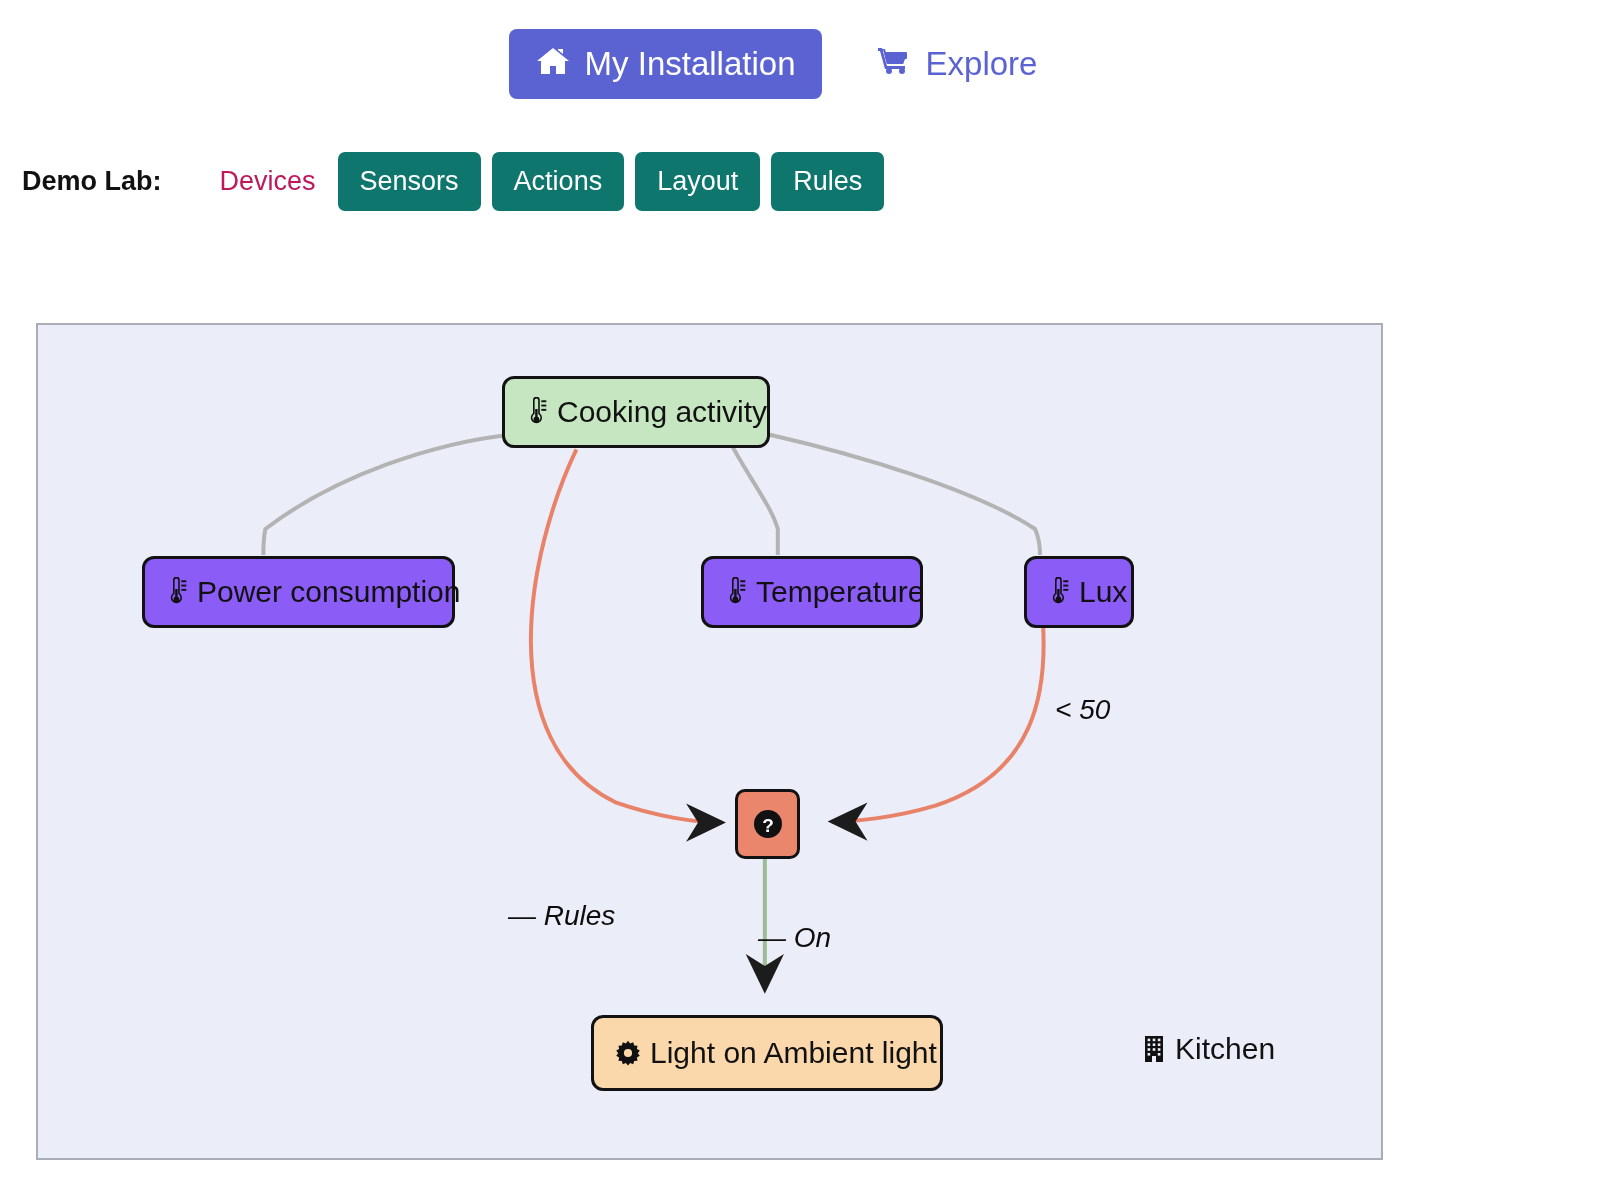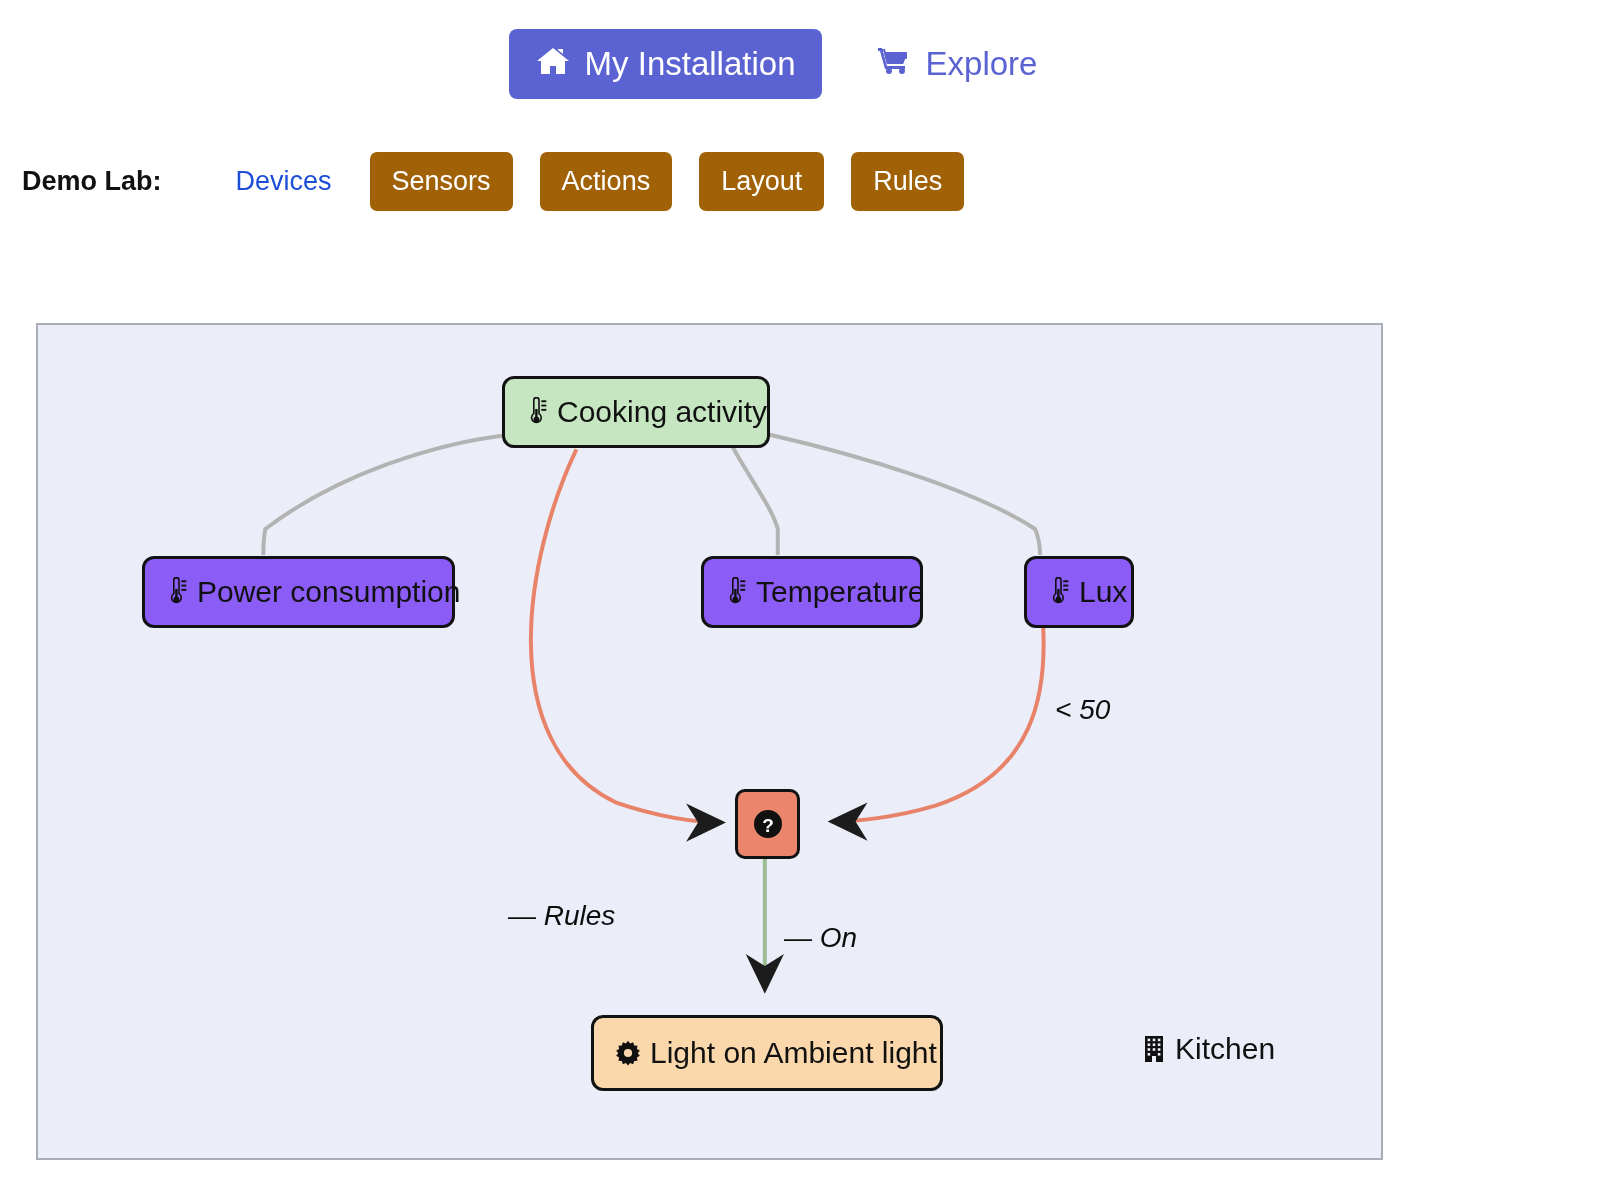--- a/index.html
+++ b/index.html
@@ -44,43 +44,43 @@
     width: 36px;
     height: 32px;
   }
   .topnav-item .nav-ico svg { display: block; }
   .topnav-gap { width: 28px; height: 1px; }
 
   
   .subnav {
     display: flex;
     align-items: center;
-    gap: 16px;
+    gap: 0;
     padding-left: 22px;
     margin-top: 72px;
     height: 62px;
   }
   .subnav-title {
     font-size: 27px;
     font-weight: bold;
     color: #111111;
     margin-right: 36px;
     white-space: nowrap;
   }
   .subnav-link {
     font-size: 27px;
-    color: #1d4ed8;
+    color: #be185d;
     padding: 0 22px;
     cursor: pointer;
     white-space: nowrap;
   }
   .subnav-btn {
     font-size: 27px;
     color: #ffffff;
-    background: #a16207;
+    background: #0f766e;
     border: none;
     border-radius: 7px;
     padding: 14px 22px;
     margin-right: 11px;
     font-family: "Liberation Sans", sans-serif;
     cursor: pointer;
     white-space: nowrap;
   }
 
   
@@ -300,21 +300,21 @@
           <circle cx="13" cy="13" r="4.1" fill="#fad8ab"></circle>
         </svg>
       </span>
       <span>Light on Ambient light</span>
     </div>
 
     <div class="edge-label" style="left:470px; top:575px;">— Rules</div>
 
     <div class="edge-label" style="left:1017px; top:369px;">&lt; 50</div>
 
-    <div class="edge-label" style="left:746px; top:597px;">— On</div>
+    <div class="edge-label" style="left:720px; top:597px;">— On</div>
 
     <div class="room-tag" style="left:1104px; top:707px;">
       <span class="node-ico">
         <svg width="24" height="28" viewBox="0 0 24 28" fill="#111111">
           <rect x="3" y="1" width="18" height="26"></rect>
           <g fill="#ebeef8">
             <rect x="5.6" y="3.6" width="2.6" height="2.6"></rect>
             <rect x="10.7" y="3.6" width="2.6" height="2.6"></rect>
             <rect x="15.8" y="3.6" width="2.6" height="2.6"></rect>
             <rect x="5.6" y="8.4" width="2.6" height="2.6"></rect>

